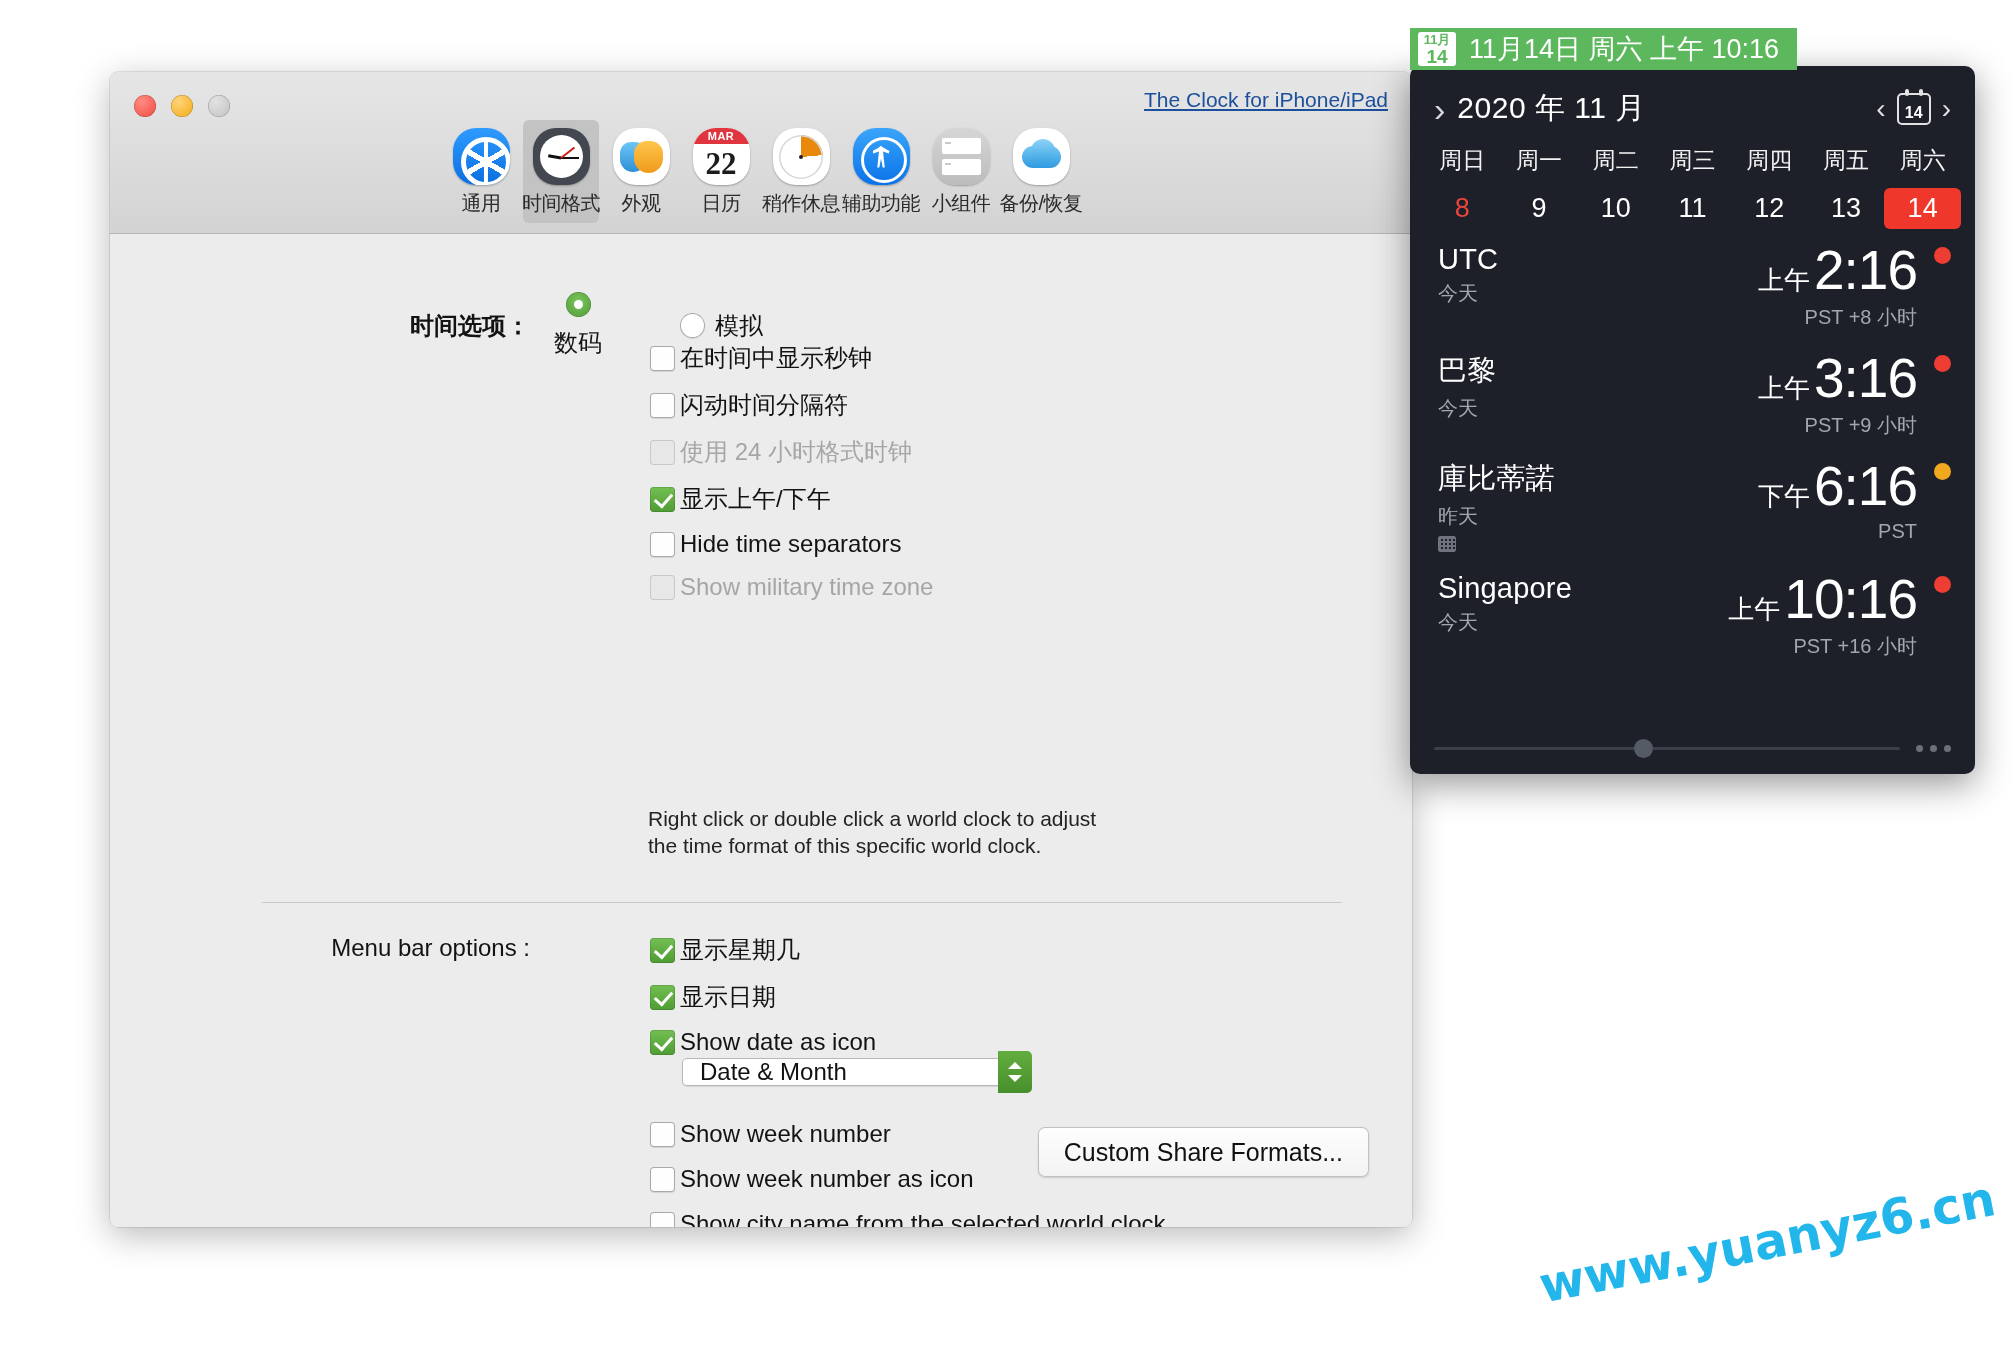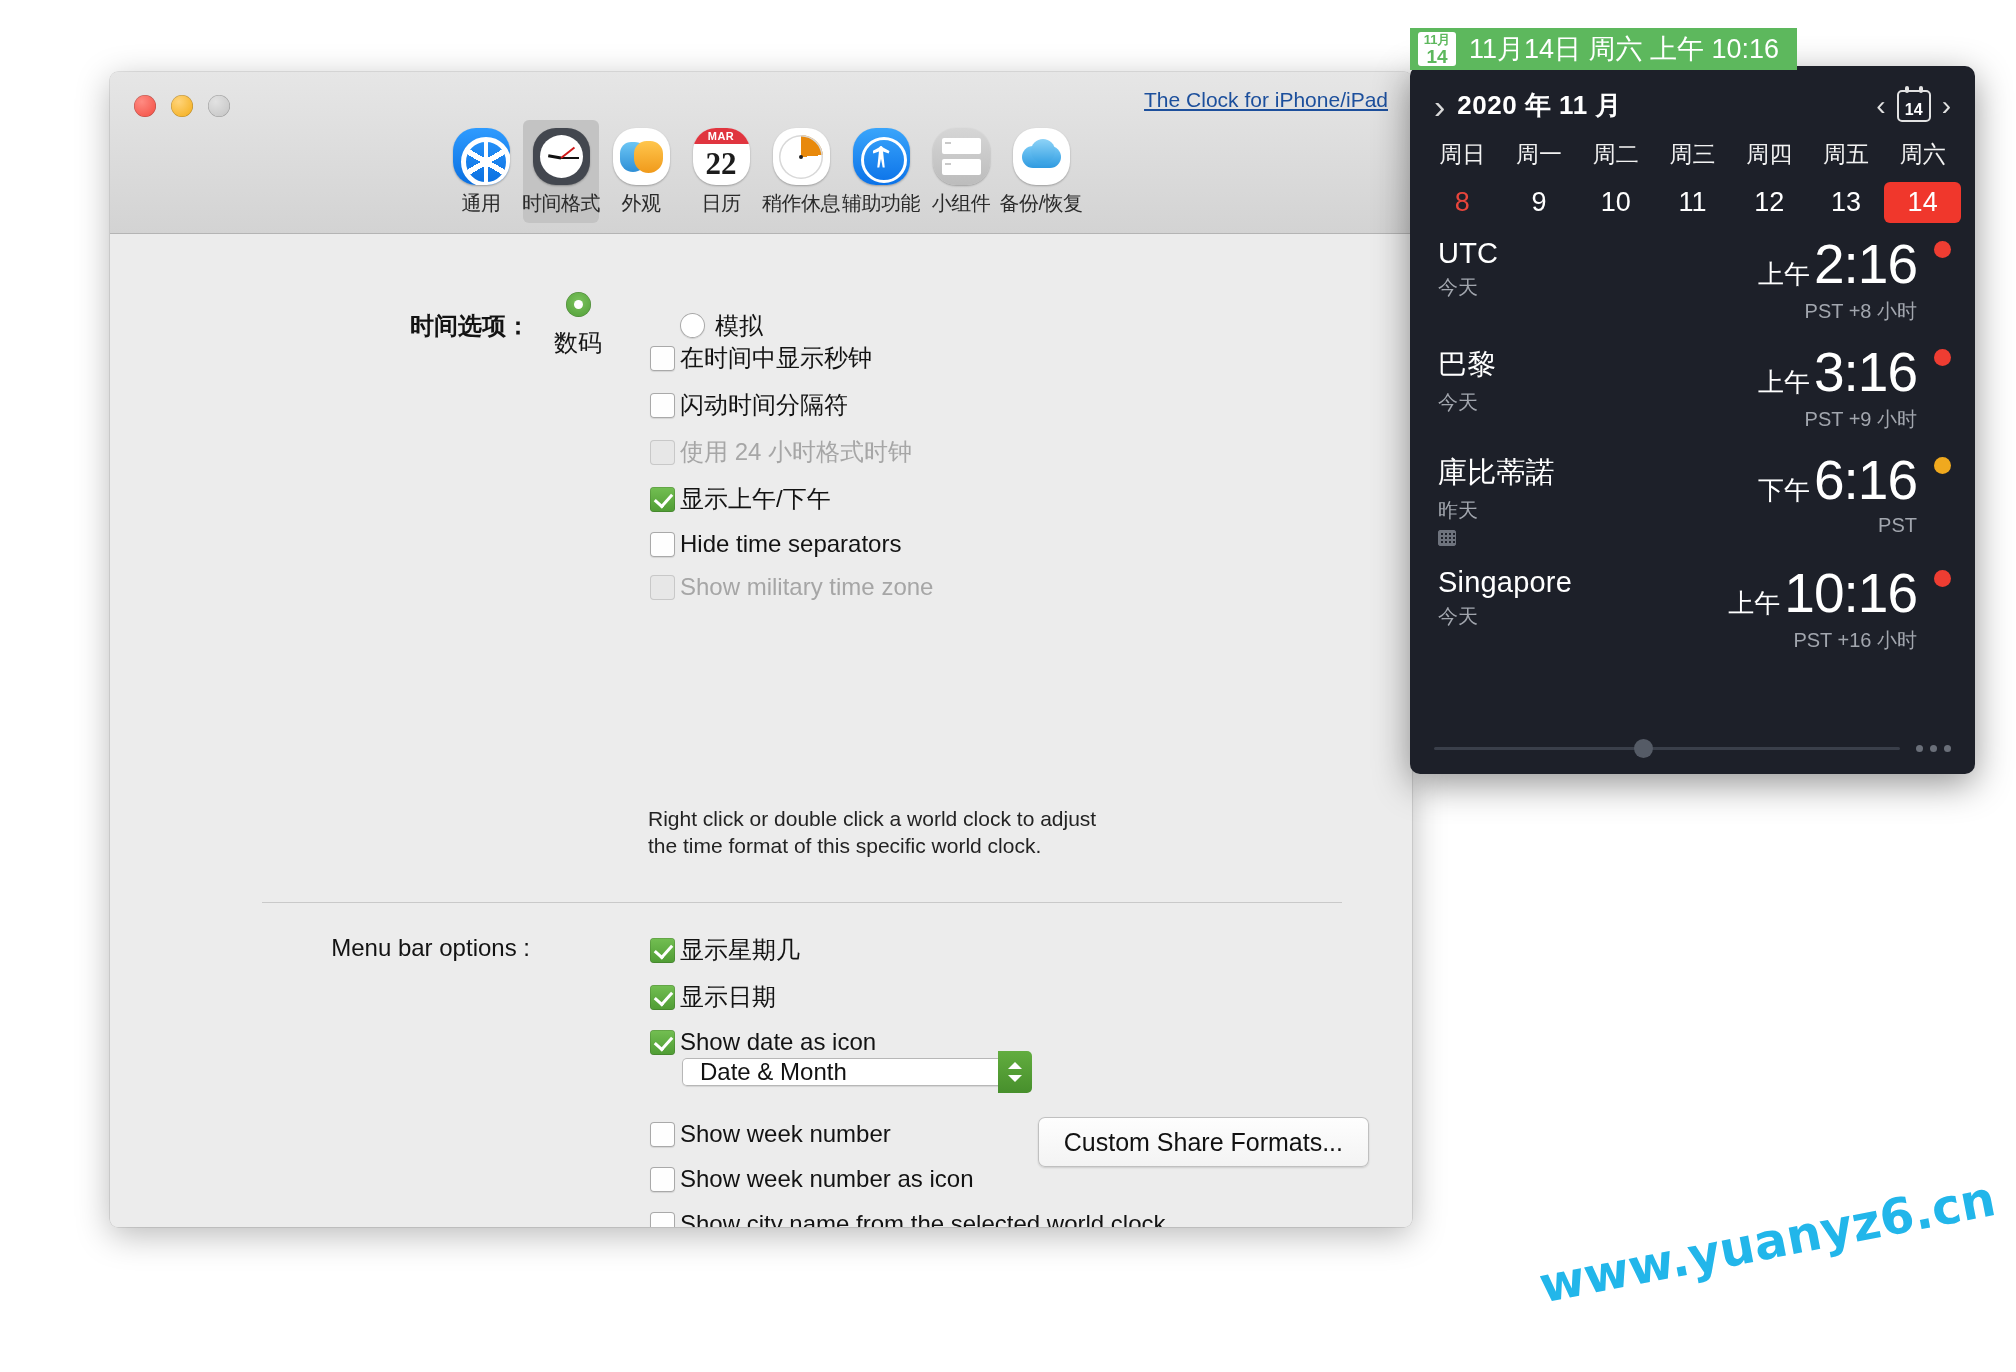--- a/index.html
+++ b/index.html
@@ -140,21 +140,21 @@
   #date-format-select .stepper{
     width:34px; height:42px; border-radius:0 5px 5px 0;
     background:linear-gradient(#62ad3f,#478f2c); display:flex; flex-direction:column;
     align-items:center; justify-content:center; gap:6px; margin-left:-2px;
   }
   .chev{ width:0;height:0;border-left:7px solid transparent;border-right:7px solid transparent;}
   .chev.up{ border-bottom:7px solid #fff;}
   .chev.dn{ border-top:7px solid #fff;}
 
   #share-btn{
-    position:absolute; right:43px; bottom:60px; height:50px; padding:12px 26px;
+    position:absolute; right:43px; bottom:50px; height:50px; padding:12px 26px;
     background:linear-gradient(#fefefe,#f3f3f3); border-radius:7px;
     box-shadow:inset 0 0 0 1px #c0c0c0, 0 1px 2px rgba(0,0,0,.14);
     display:flex; align-items:center; font-size:25px; color:#111; cursor:pointer;
   }
 
   
   #menubar-item{
     position:absolute; left:1410px; top:28px; height:42px;
     background:#5db85d; display:flex; align-items:center; gap:13px;
     padding:0 18px 0 8px; z-index:5;
@@ -168,21 +168,21 @@
 
   
   #clock-panel{
     position:absolute; left:1410px; top:66px; width:565px; height:708px;
     background:#1d2029; border-radius:10px;
     box-shadow:0 10px 36px rgba(0,0,0,.42);
     color:#fff; overflow:hidden; z-index:4;
   }
   #cal-header{ display:flex; align-items:center; padding:22px 24px 6px; }
   #cal-disclosure{ font-size:34px; color:#d9d9d9; margin-right:12px; cursor:pointer; line-height:1;}
-  #cal-title{ font-size:26px; font-weight:700; letter-spacing:.5px; }
+  #cal-title{ font-size:30px; font-weight:400; letter-spacing:.5px; }
   #cal-nav{ margin-left:auto; display:flex; align-items:center; gap:11px; }
   .nav-arrow{ font-size:28px; color:#e2e2e2; cursor:pointer; line-height:1;}
   #today-btn{ width:34px; height:32px; border:2.5px solid #e2e2e2; border-radius:5px;
     display:flex; align-items:flex-end; justify-content:center; position:relative; cursor:pointer;}
   #today-btn::before{content:"";position:absolute;left:6px;top:-6px;width:4px;height:7px;background:#e2e2e2;border-radius:2px;}
   #today-btn::after{content:"";position:absolute;right:6px;top:-6px;width:4px;height:7px;background:#e2e2e2;border-radius:2px;}
   #today-btn span{ font-size:16px; font-weight:bold; line-height:20px; }
 
   #weekday-row,#daynum-row{ display:grid; grid-template-columns:repeat(7,1fr); padding:0 14px; text-align:center;}
   #weekday-row{ margin-top:10px; }

